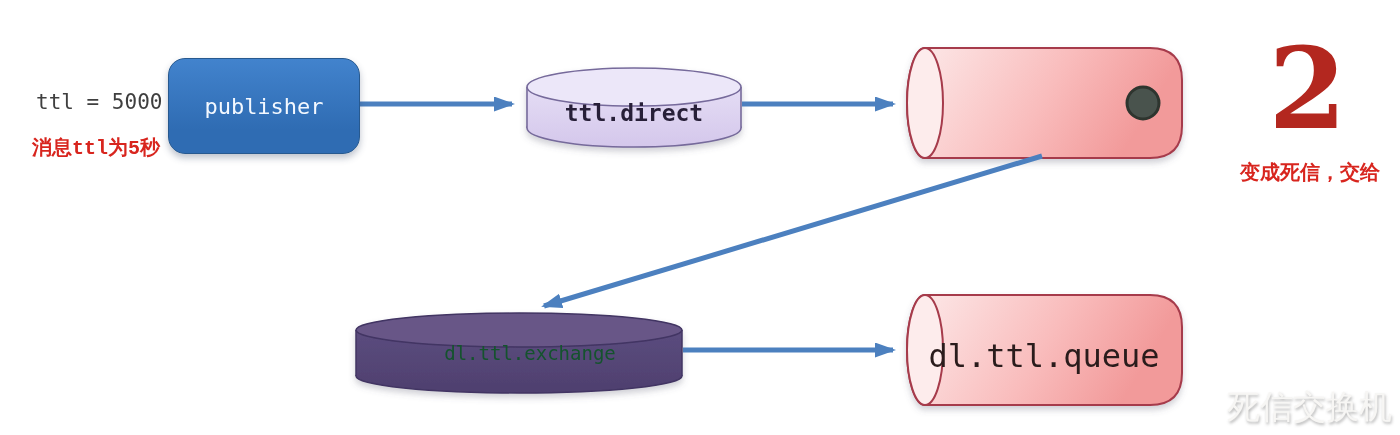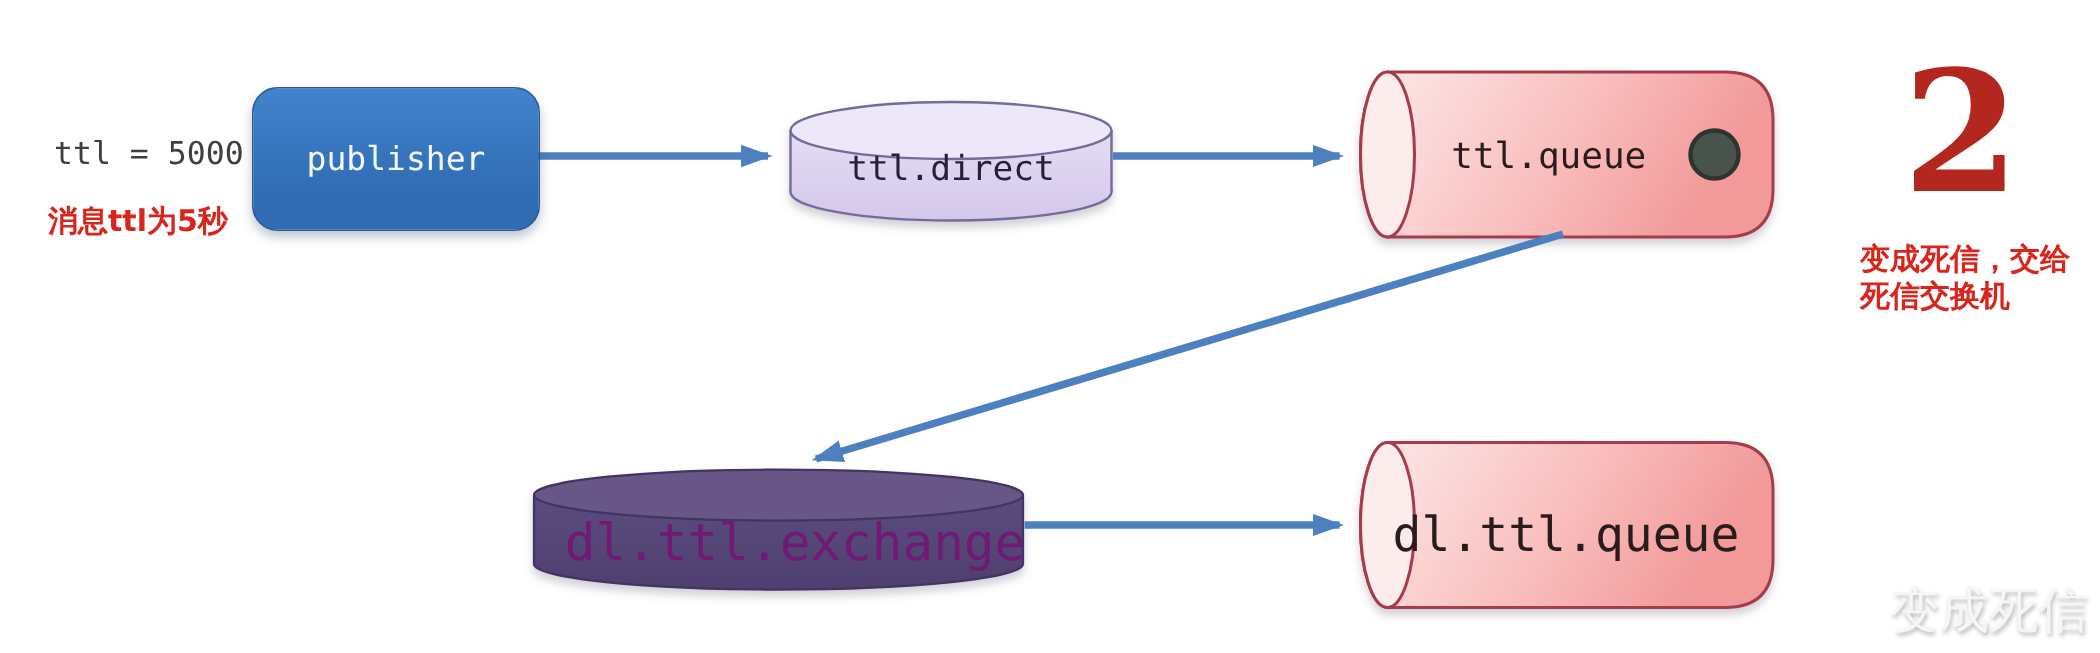--- a/index.html
+++ b/index.html
@@ -4,21 +4,21 @@
 <style>
   html,body{margin:0;padding:0;}
   .canvas{
     position:relative;
     width:1400px;height:435px;
     background:#ffffff;
     overflow:hidden;
     font-family:"DejaVu Sans", sans-serif;
   }
   .canvas svg{position:absolute;left:0;top:0;}
-  .lbl{position:absolute;white-space:nowrap;}
+  .lbl{position:absolute;white-space:nowrap;font-family:Liberation Mono, monospace;}
   .mono{font-family:"DejaVu Sans Mono", monospace;}
 
   .ttl-value{
     left:36px;top:90px;width:136px;
     font-size:21px;letter-spacing:0px;
     color:var(--text-dark,#3f3f3f);
   }
   .ttl-note{
     left:32px;top:134px;
     font-size:20px;font-weight:bold;
@@ -28,29 +28,29 @@
     position:absolute;left:168px;top:58px;width:190px;height:94px;
     border-radius:17px;
     background:linear-gradient(180deg,#4283cd 0%,var(--publisher-blue,#2f6cb3) 75%);
     border:1px solid #27598f;
     box-shadow:0 4px 7px rgba(40,55,90,.30);
     display:flex;align-items:center;justify-content:center;
   }
   .publisher-node .txt{color:#f3f8ff;font-size:22px;text-align:center;}
   .lbl-direct{
     left:527px;top:100px;width:214px;text-align:center;
-    font-size:23px;color:#271f38;
+    font-size:23px;color:#271f38;font-weight:bold;
   }
   .lbl-queue1{
     left:930px;top:90px;width:205px;text-align:center;
     font-size:24px;color:#2a1c1c;
   }
   .lbl-dlx{
     left:356px;top:342px;width:348px;text-align:center;
-    font-size:34px;color:#701a75;
+    font-size:19px;color:#14532d;
   }
   .lbl-queue2{
     left:925px;top:337px;width:238px;text-align:center;
     font-size:32px;color:#2a1c1c;
   }
   .step-number{
     left:1250px;top:30px;width:115px;text-align:center;
     font-family:"DejaVu Serif", serif;font-weight:bold;
     font-size:112px;line-height:1.05;
     color:var(--number-red,#b3271f);
@@ -146,28 +146,26 @@
   <div class="lbl mono ttl-value">ttl = 5000</div>
 
   <div class="lbl ttl-note">消息ttl为5秒</div>
 
   <div class="publisher-node">
     <span class="txt mono">publisher</span>
   </div>
 
   <div class="lbl mono lbl-direct">ttl.direct</div>
 
-  <div class="lbl mono lbl-queue1">ttl.queue</div>
 
   <div class="lbl mono lbl-dlx">dl.ttl.exchange</div>
 
   <div class="lbl mono lbl-queue2">dl.ttl.queue</div>
 
   <div class="lbl step-number">2</div>
 
   <div class="step-note">
     <span>变成死信，交给</span>
-    <span>死信交换机</span>
   </div>
 
-  <div class="lbl watermark">变成死信</div>
+  <div class="lbl watermark">死信交换机</div>
 
 </div>
 
 </body></html>

